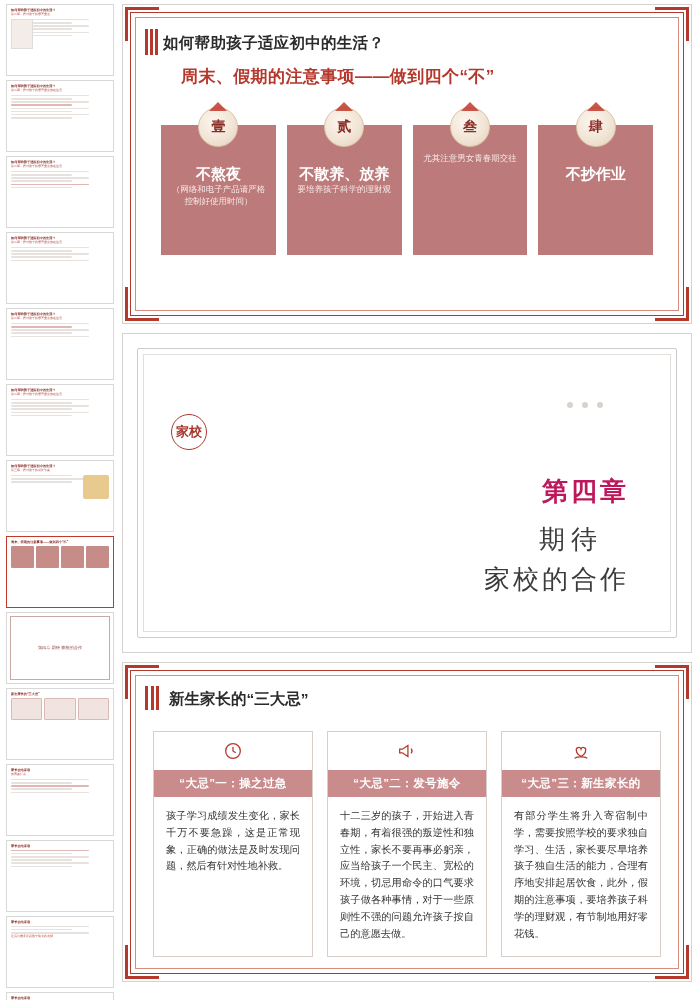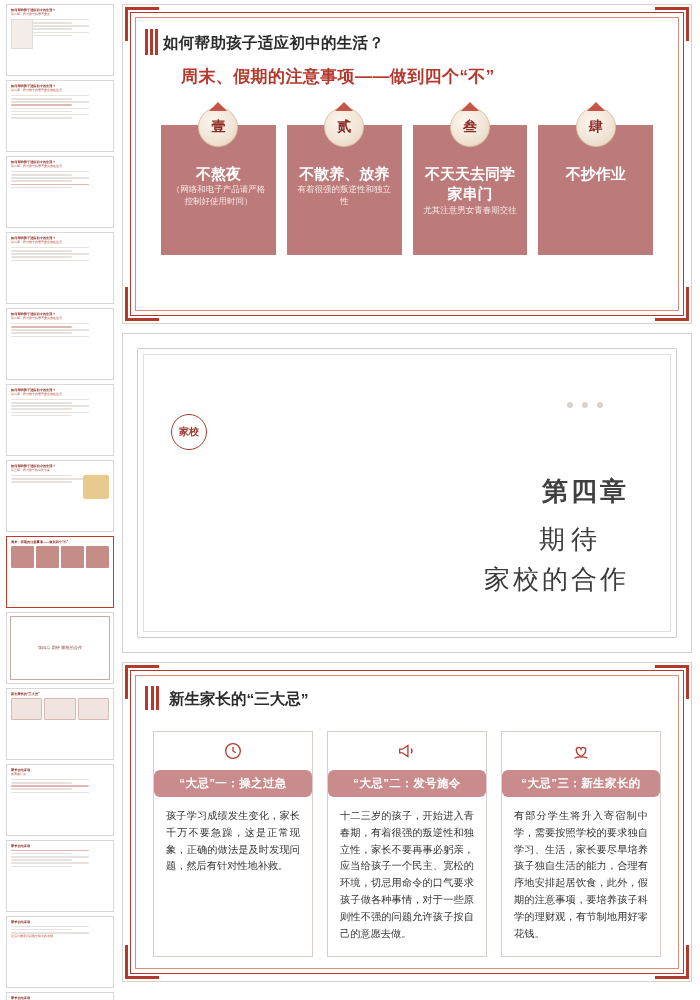--- a/index.html
+++ b/index.html
@@ -235,39 +235,39 @@
     position: absolute; left: 5px; top: 5px; right: 5px; bottom: 5px;
     border: 0.8px solid #e2dedb;
   }
   .s2-stamp {
     position: absolute;
     left: 48px; top: 80px;
     width: 36px; height: 36px;
     border: 1.6px solid #a8392f;
     border-radius: 50%;
     display: flex; align-items: center; justify-content: center;
-    color: #a8392f; font-size: 10px; font-weight: bold;
+    color: #a8392f; font-size: 13px; font-weight: bold;
     font-family: "DejaVu Serif", serif;
     line-height: 1.05;
     text-align: right;
   }
   .s2-dots {
     position: absolute;
     right: 88px; top: 68px;
     display: flex; gap: 9px;
   }
   .s2-dots span {
     width: 6px; height: 6px; border-radius: 50%;
     background: #d9d2cc;
   }
   .s2-ch {
     position: absolute;
     right: 62px; top: 140px;
     font-size: 26px;
-    color: #404040;
+    color: #be185d;
     font-weight: bold;
     letter-spacing: 3px;
   }
   .s2-t1 {
     position: absolute;
     right: 88px; top: 188px;
     font-size: 26px;
     color: #3b3b3b;
     letter-spacing: 6px;
   }
@@ -315,21 +315,20 @@
     font-size: 16px;
   }
   .s3-band {
     background: #c98b8b;
     color: #fff;
     text-align: center;
     font-size: 11.5px;
     font-weight: bold;
     padding: 6px 2px;
     letter-spacing: 0.4px;
-    border-radius: 6px;
   }
   .s3-body {
     flex: 1;
     padding: 12px 12px;
     font-size: 10.2px;
     line-height: 1.65;
     color: #333;
     text-align: justify;
     font-family: Liberation Mono, monospace;
   }
@@ -526,26 +525,25 @@
 
         <div class="card">
           <div class="seal">壹</div>
           <div class="card-h">不熬夜</div>
           <div class="card-p">（网络和电子产品请严格控制好使用时间）</div>
         </div>
 
         <div class="card">
           <div class="seal">贰</div>
           <div class="card-h">不散养、放养</div>
-          <div class="card-p">有着很强的叛逆性和独立性</div>
+          <div class="card-p">要培养孩子科学的理财观</div>
         </div>
 
         <div class="card">
           <div class="seal">叁</div>
-          <div class="card-h">不天天去同学家串门</div>
           <div class="card-p">尤其注意男女青春期交往</div>
         </div>
 
         <div class="card">
           <div class="seal">肆</div>
           <div class="card-h">不抄作业</div>
           <div class="card-p"></div>
         </div>
 
       </div>

